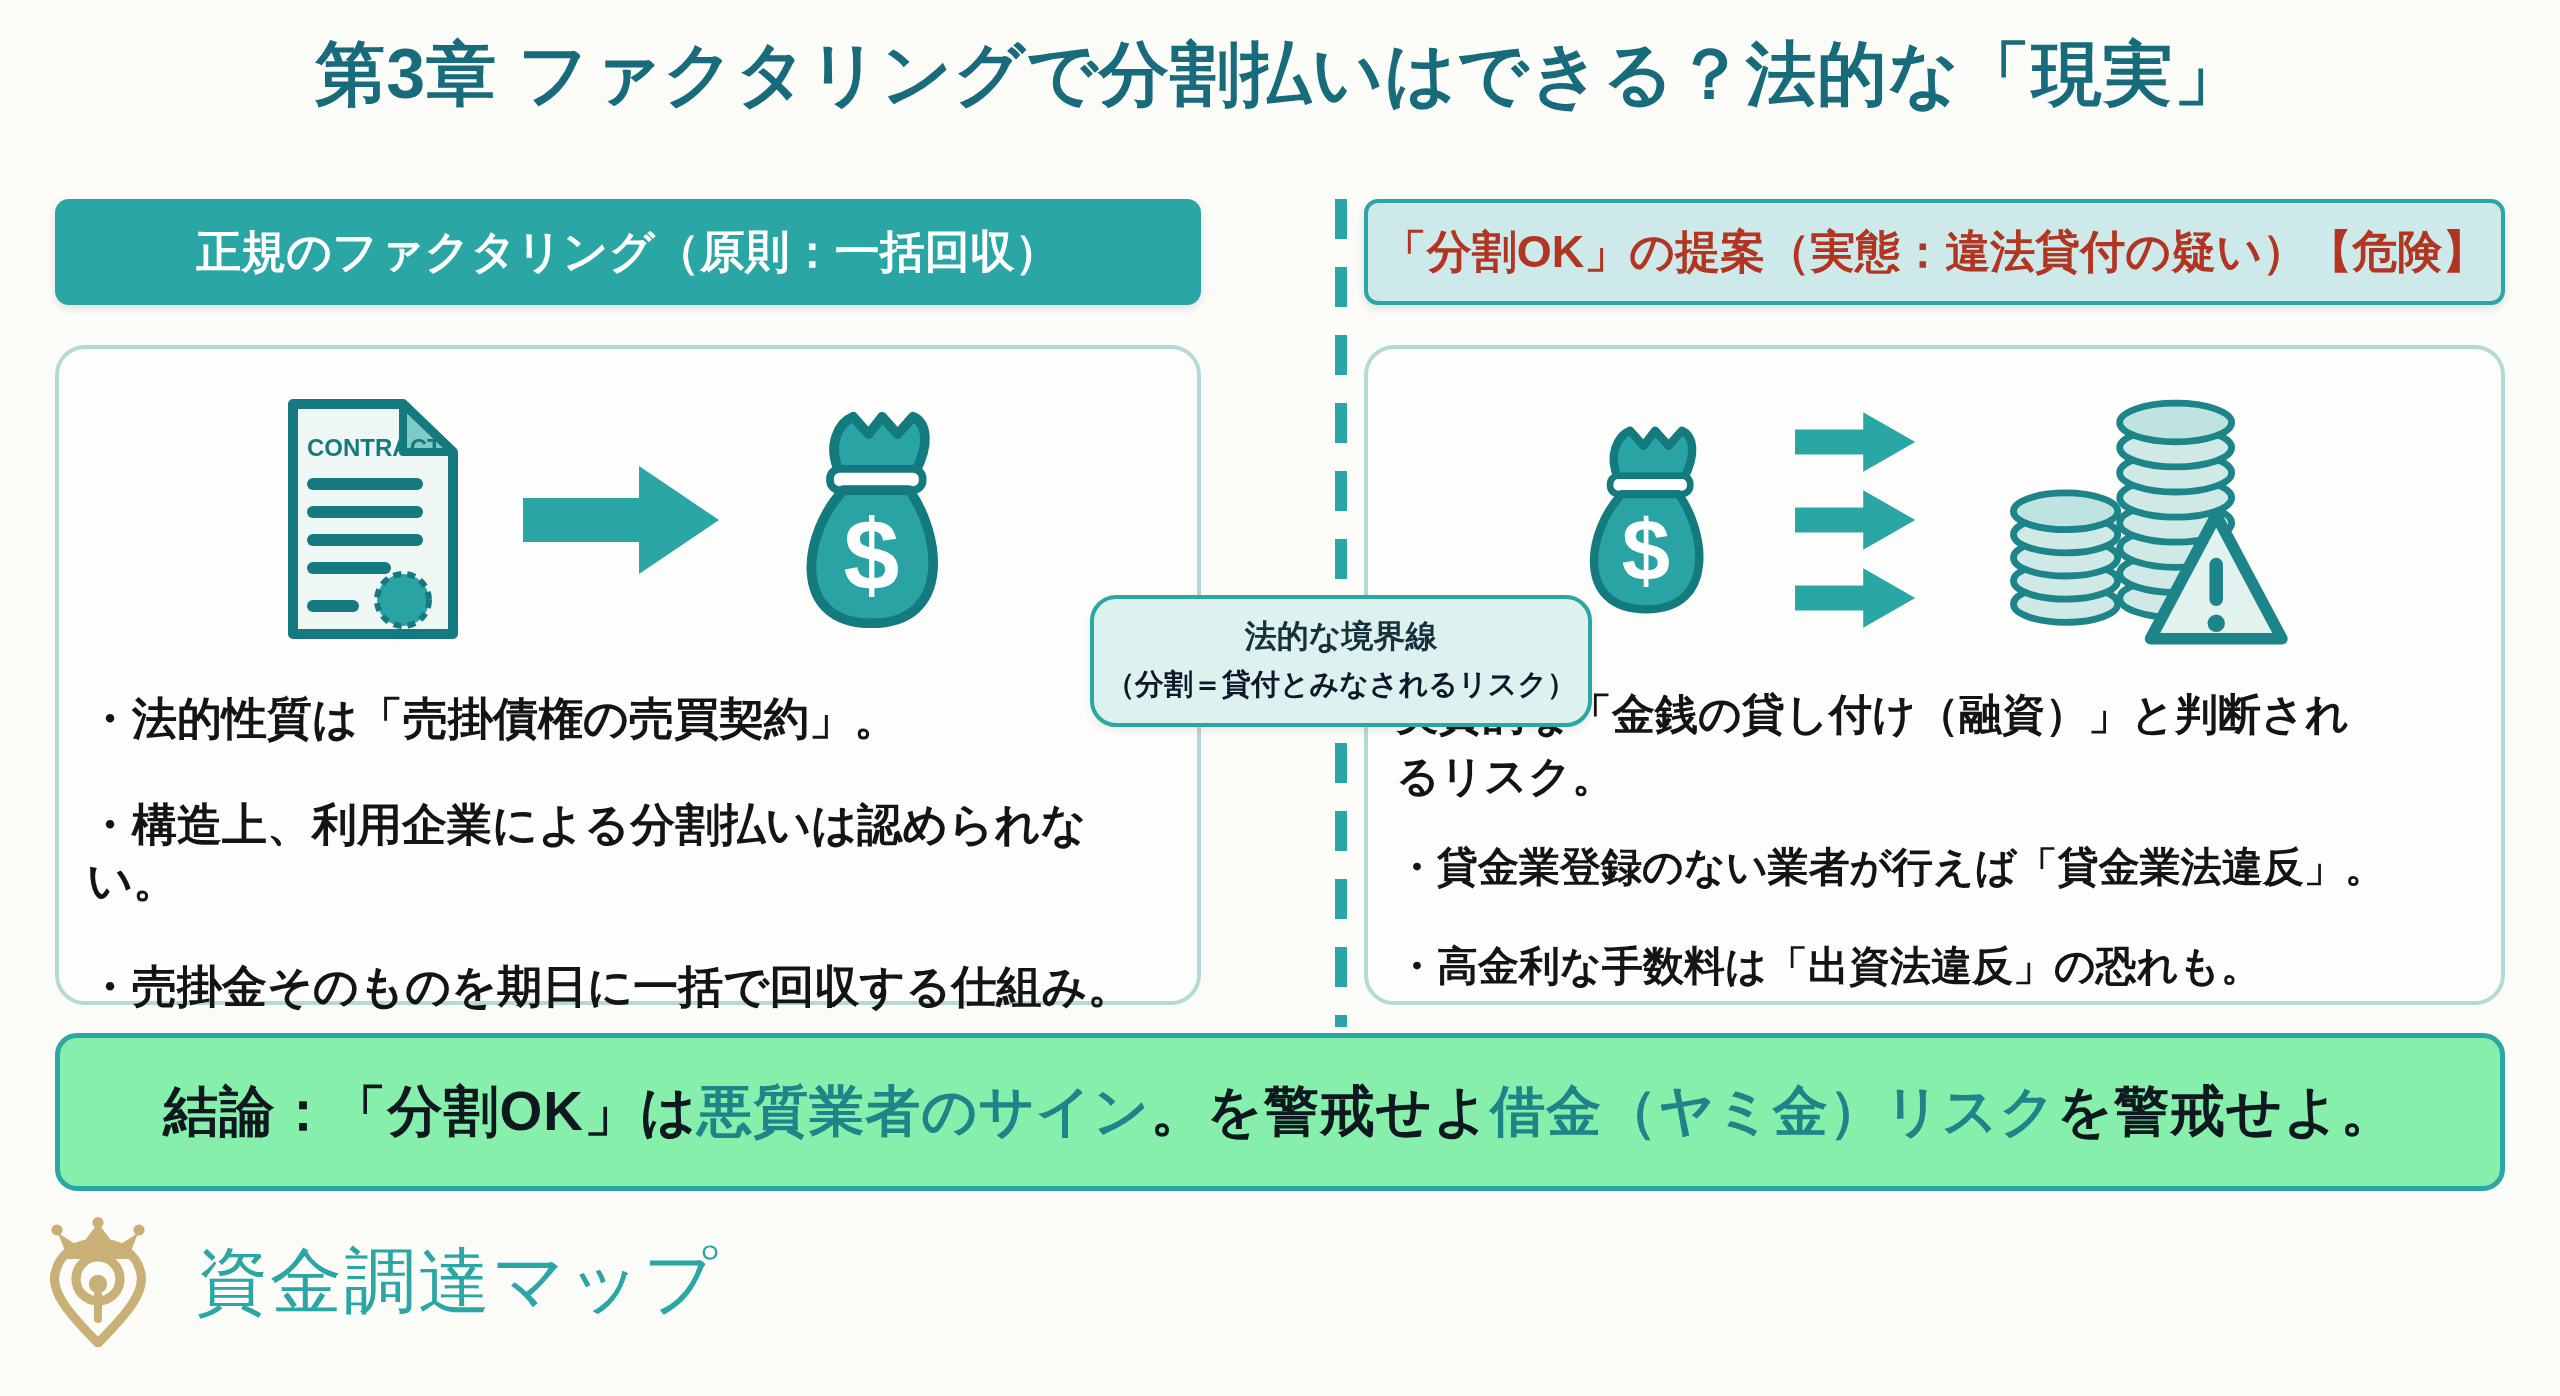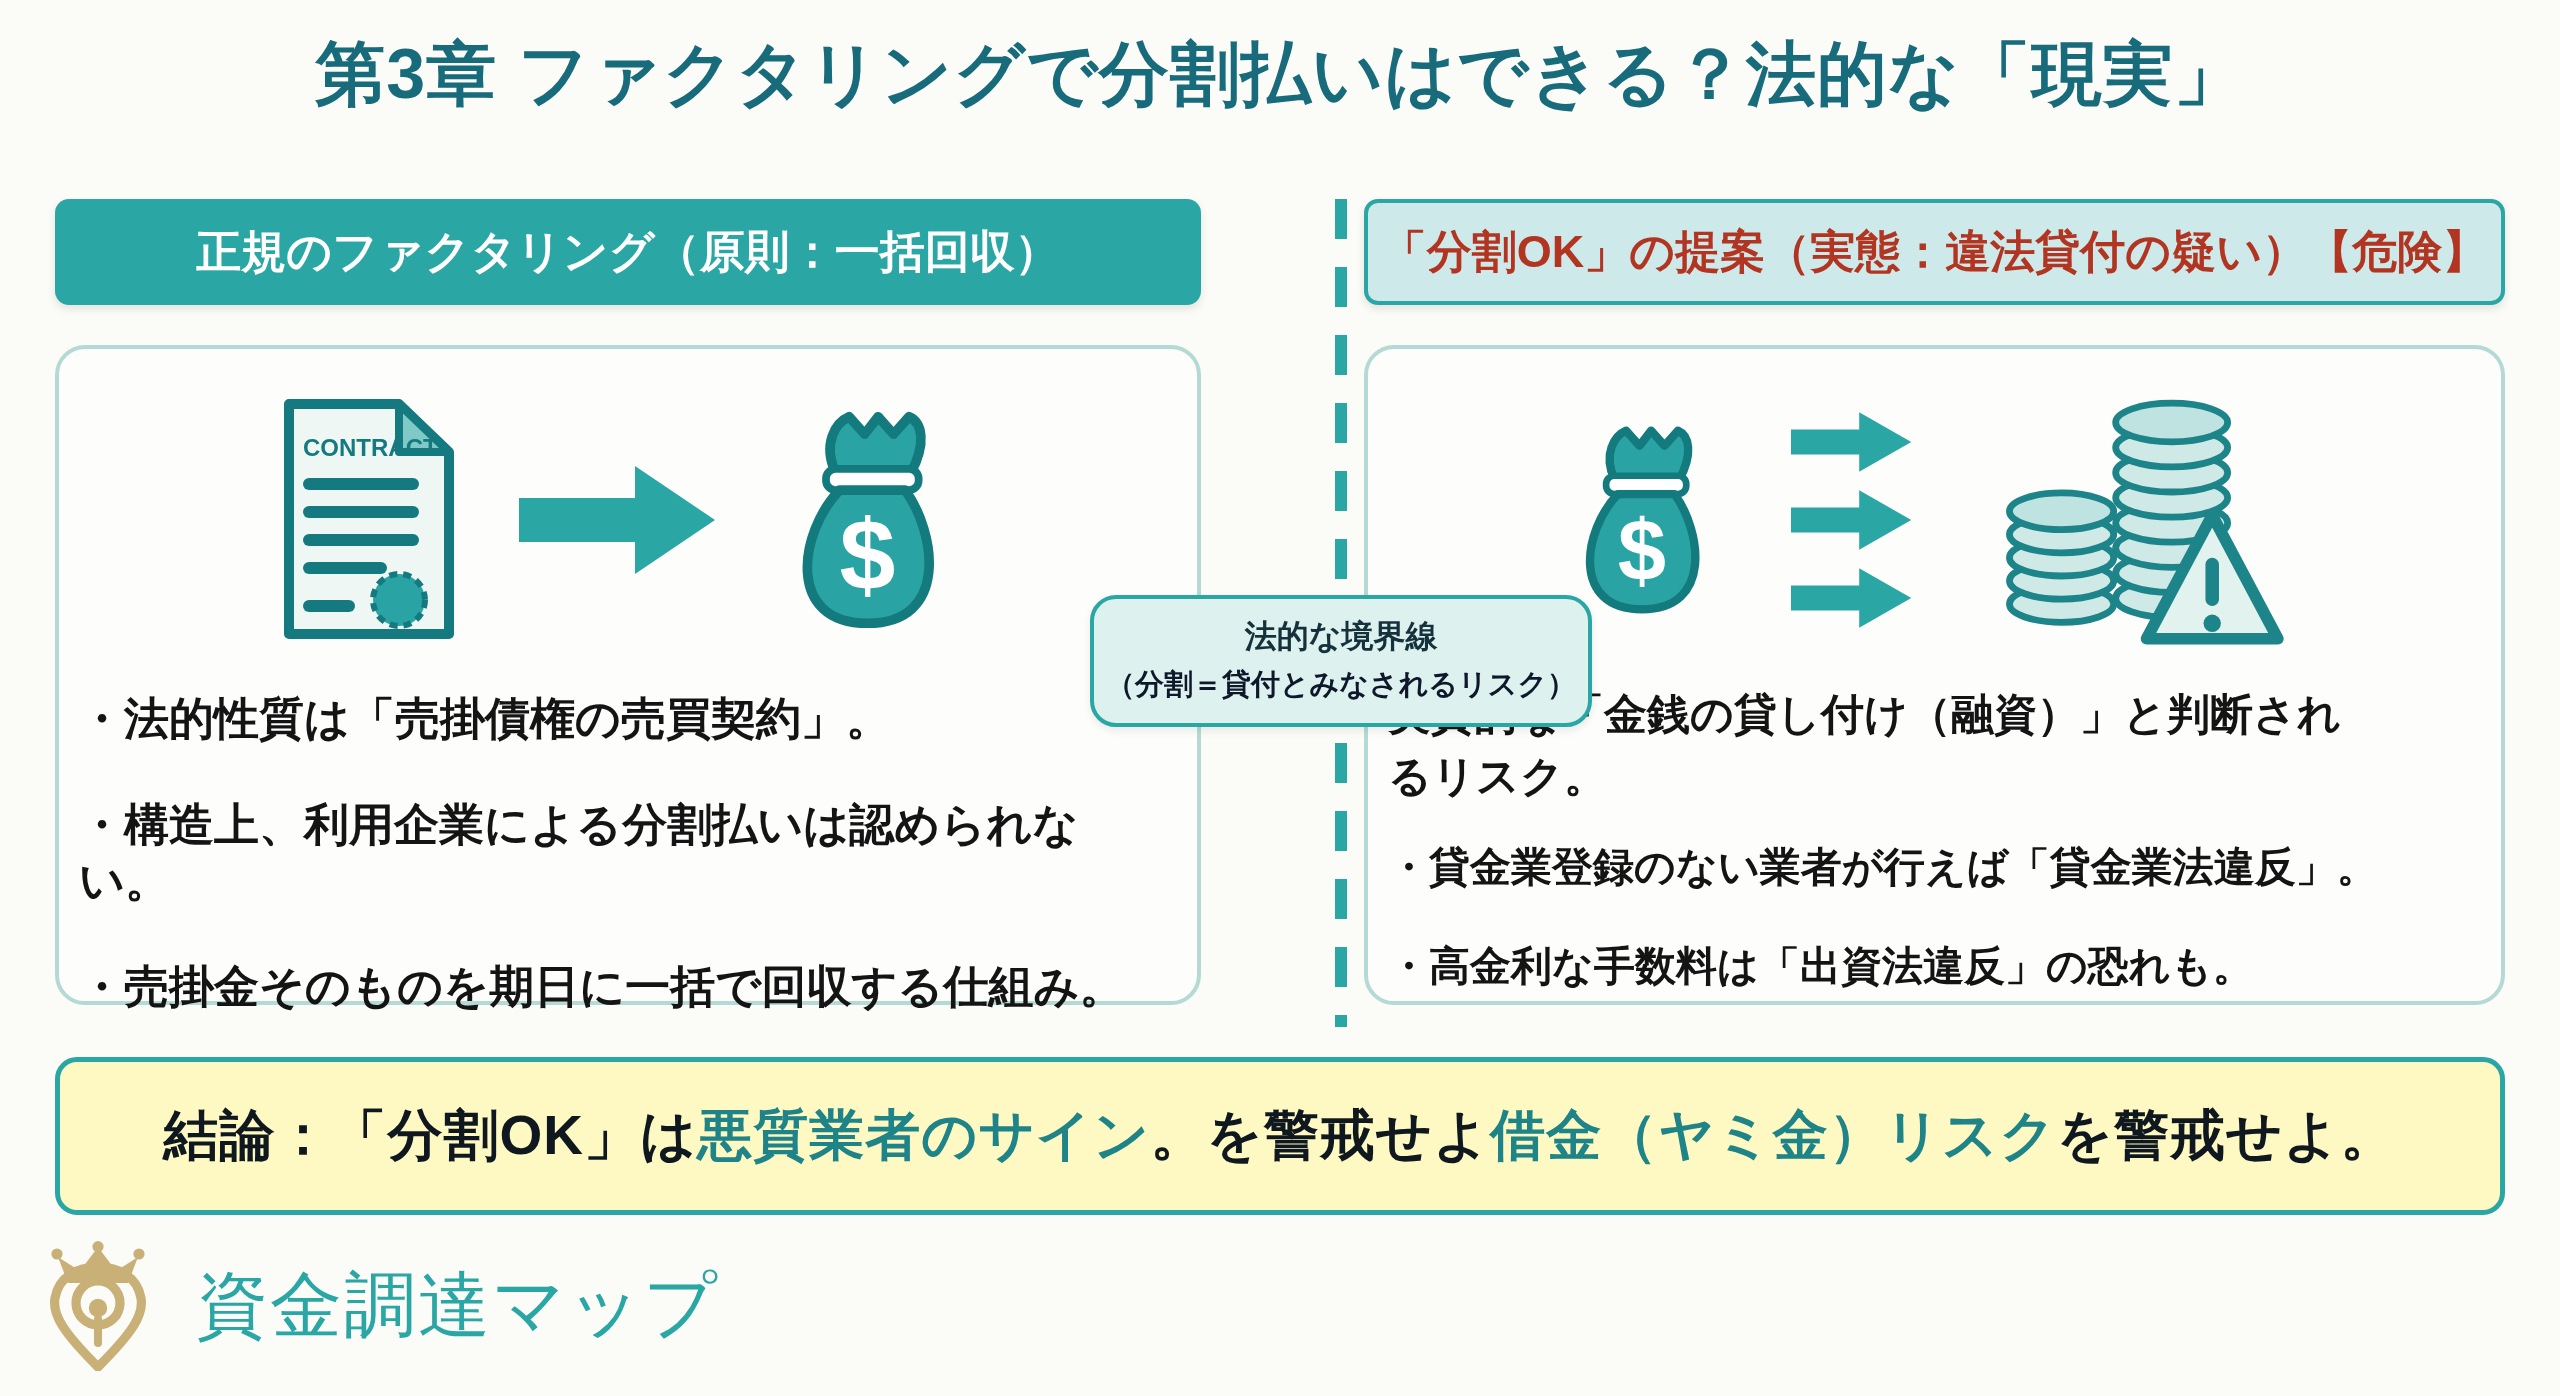--- a/index.html
+++ b/index.html
@@ -35,21 +35,21 @@
     box-shadow:0 4px 8px rgba(0,0,0,.10);
   }
   .hdr-left  { background:#2aa7a5; color:#ffffff; }
   .hdr-right { background:#cde9e9; color:#b23522; border:4px solid #2aa7a5; }
   .panel {
     margin-top:40px;
     height:660px;
     background:#fdfdfb;
     border:4px solid #b5dad6;
     border-radius:30px;
-    padding:26px 42px 0 20px;
+    padding:26px 42px 0 28px;
   }
   .icon-row {
     display:flex; align-items:center; justify-content:center;
     gap:56px; height:290px;
   }
   .bullets { margin-top:26px; font-size:45px; font-weight:700; color:#141414; }
   .bullet  { margin-bottom:50px; line-height:1.25; }
   .intro   { margin-top:18px; font-size:43px; font-weight:700; color:#141414;
              line-height:1.45; max-width:985px; }
   .r-bullets { margin-top:34px; font-size:41px; font-weight:700; color:#141414; }
@@ -72,23 +72,23 @@
     border:4px solid #2aa7a5;
     border-radius:26px;
     text-align:center;
     padding:16px 8px 18px 8px;
     box-shadow:0 4px 8px rgba(0,0,0,.08);
   }
   .center-line1 { font-size:32px; font-weight:800; color:#15313b; }
   .center-line2 { font-size:29px; font-weight:700; color:#0f172a; margin-top:6px; }
 
   .conclusion {
-    margin:52px 55px 0 55px;
+    margin:28px 55px 0 55px;
     height:158px;
-    background:#fef9c3;
+    background:#86efac;
     border:5px solid #2aa7a5;
     border-radius:22px;
     display:flex; align-items:center; justify-content:center;
     font-size:55px; font-weight:800;
     letter-spacing:1px;
   }
   .seg-dark { color:#10181f; }
   .seg-teal { color:#1e8488; }
 
   .footer {

